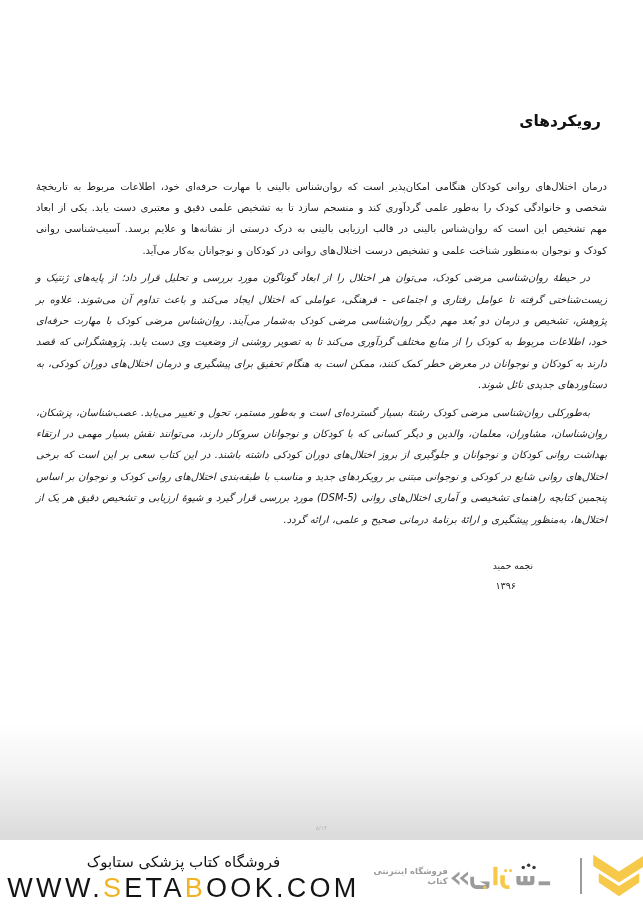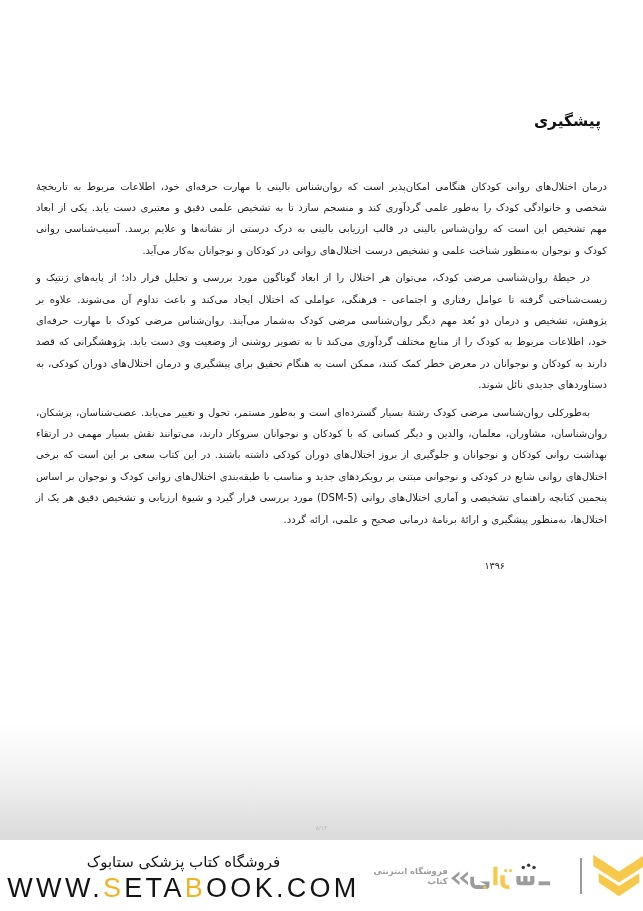--- a/index.html
+++ b/index.html
@@ -58,41 +58,42 @@
     text-align: justify;
     text-justify: inter-word;
     font-size: 10px;
     line-height: 21.4px;
     color: #1a1a1a;
     word-spacing: 0.6px;
   }
 
   .para.indent {
     text-indent: 17px;
+    font-style: italic;
   }
 
   .signature-block {
     margin-top: 28px;
     padding-right: 74px;
     direction: rtl;
     text-align: right;
   }
 
   .sig-name {
     font-size: 9.2px;
     color: #1a1a1a;
     line-height: 15px;
     margin: 0;
   }
 
   .sig-year {
     font-size: 9.6px;
     color: #1a1a1a;
     line-height: 15px;
-    margin: 16px;
+    margin: 5px;
     padding-right: 12px;
   }
 
   .page-marker {
     position: absolute;
     left: 0;
     right: 0;
     top: 824px;
     text-align: center;
     font-size: 6px;
@@ -189,29 +190,30 @@
     flex: 0 0 auto;
   }
 </style>
 </head>
 <body>
 
 <div id="page">
 
   <div class="doc-area">
 
-    <h1 class="page-title">پیشگیری</h1>
+    <h1 class="page-title">رویکردهای</h1>
 
     <div class="body-block">
       <p class="para">درمان اختلال‌های روانی کودکان هنگامی امکان‌پذیر است که روان‌شناس بالینی با مهارت حرفه‌ای خود، اطلاعات مربوط به تاریخچهٔ شخصی و خانوادگی کودک را به‌طور علمی گردآوری کند و منسجم سازد تا به تشخیص علمی دقیق و معتبری دست یابد. یکی از ابعاد مهم تشخیص این است که روان‌شناس بالینی در قالب ارزیابی بالینی به درک درستی از نشانه‌ها و علایم برسد. آسیب‌شناسی روانی کودک و نوجوان به‌منظور شناخت علمی و تشخیص درست اختلال‌های روانی در کودکان و نوجوانان به‌کار می‌آید.</p>
       <p class="para indent">در حیطهٔ روان‌شناسی مرضی کودک، می‌توان هر اختلال را از ابعاد گوناگون مورد بررسی و تحلیل قرار داد؛ از پایه‌های ژنتیک و زیست‌شناختی گرفته تا عوامل رفتاری و اجتماعی - فرهنگی، عواملی که اختلال ایجاد می‌کند و باعث تداوم آن می‌شوند. علاوه بر پژوهش، تشخیص و درمان دو بُعد مهم دیگر روان‌شناسی مرضی کودک به‌شمار می‌آیند. روان‌شناس مرضی کودک با مهارت حرفه‌ای خود، اطلاعات مربوط به کودک را از منابع مختلف گردآوری می‌کند تا به تصویر روشنی از وضعیت وی دست یابد. پژوهشگرانی که قصد دارند به کودکان و نوجوانان در معرض خطر کمک کنند، ممکن است به هنگام تحقیق برای پیشگیری و درمان اختلال‌های دوران کودکی، به دستاوردهای جدیدی نائل شوند.</p>
       <p class="para indent">به‌طورکلی روان‌شناسی مرضی کودک رشتهٔ بسیار گسترده‌ای است و به‌طور مستمر، تحول و تغییر می‌یابد. عصب‌شناسان، پزشکان، روان‌شناسان، مشاوران، معلمان، والدین و دیگر کسانی که با کودکان و نوجوانان سروکار دارند، می‌توانند نقش بسیار مهمی در ارتقاء بهداشت روانی کودکان و نوجوانان و جلوگیری از بروز اختلال‌های دوران کودکی داشته باشند. در این کتاب سعی بر این است که برخی اختلال‌های روانی شایع در کودکی و نوجوانی مبتنی بر رویکردهای جدید و مناسب با طبقه‌بندی اختلال‌های روانی کودک و نوجوان بر اساس پنجمین کتابچه راهنمای تشخیصی و آماری اختلال‌های روانی (DSM-5) مورد بررسی قرار گیرد و شیوهٔ ارزیابی و تشخیص دقیق هر یک از اختلال‌ها، به‌منظور پیشگیری و ارائهٔ برنامهٔ درمانی صحیح و علمی، ارائه گردد.</p>
     </div>
 
     <div class="signature-block">
+      <p class="sig-name">نجمه حمید</p>
       <p class="sig-year">۱۳۹۶</p>
     </div>
   </div>
 
   <div class="page-marker">۸/۱۳</div>
 
   <div class="footer">
 
     <div class="footer-right">
       <p class="shop-title">فروشگاه کتاب پزشکی ستابوک</p>

